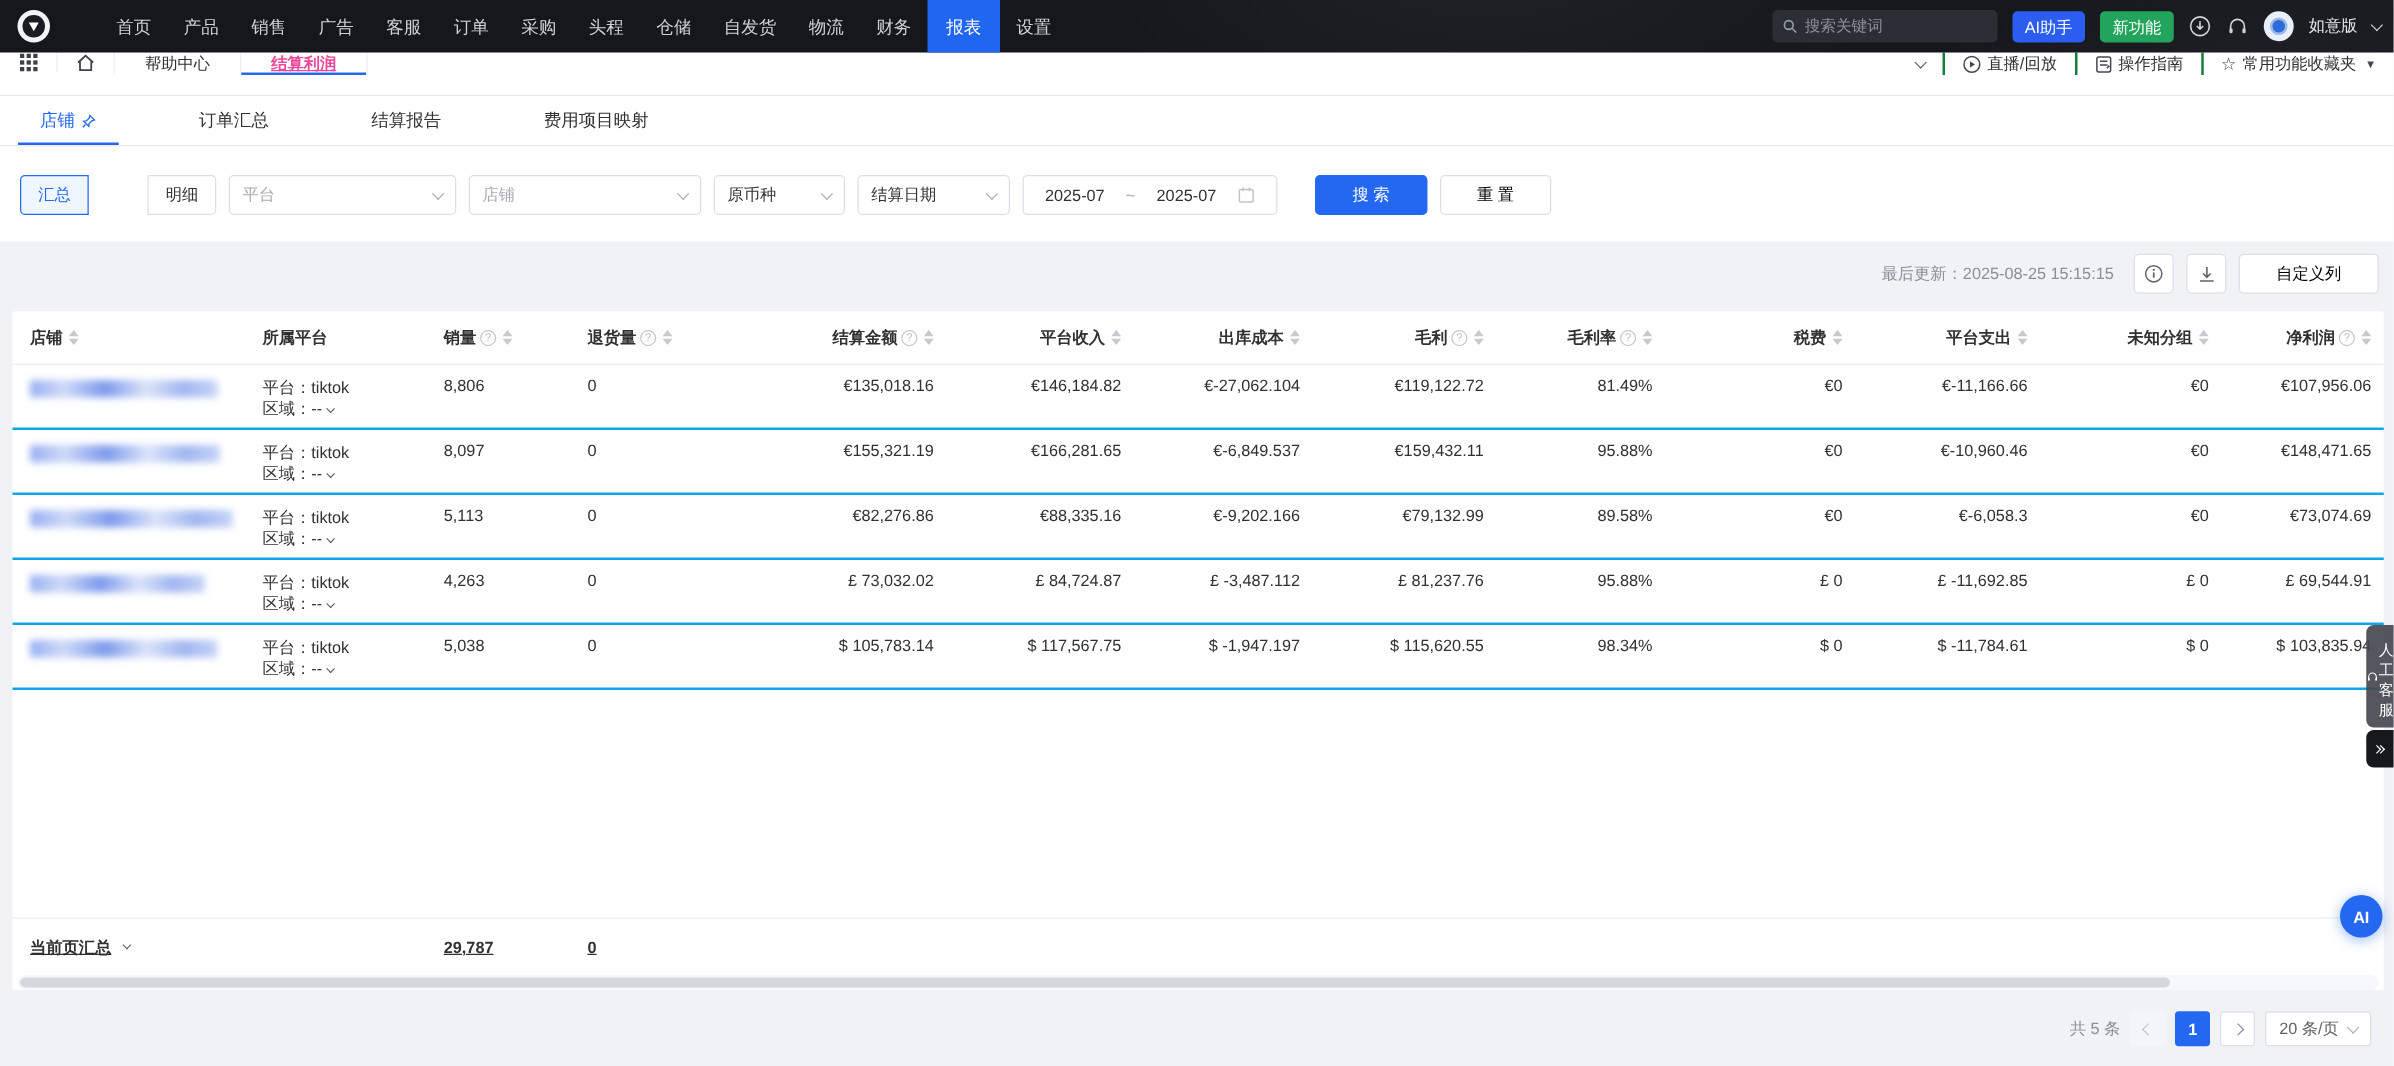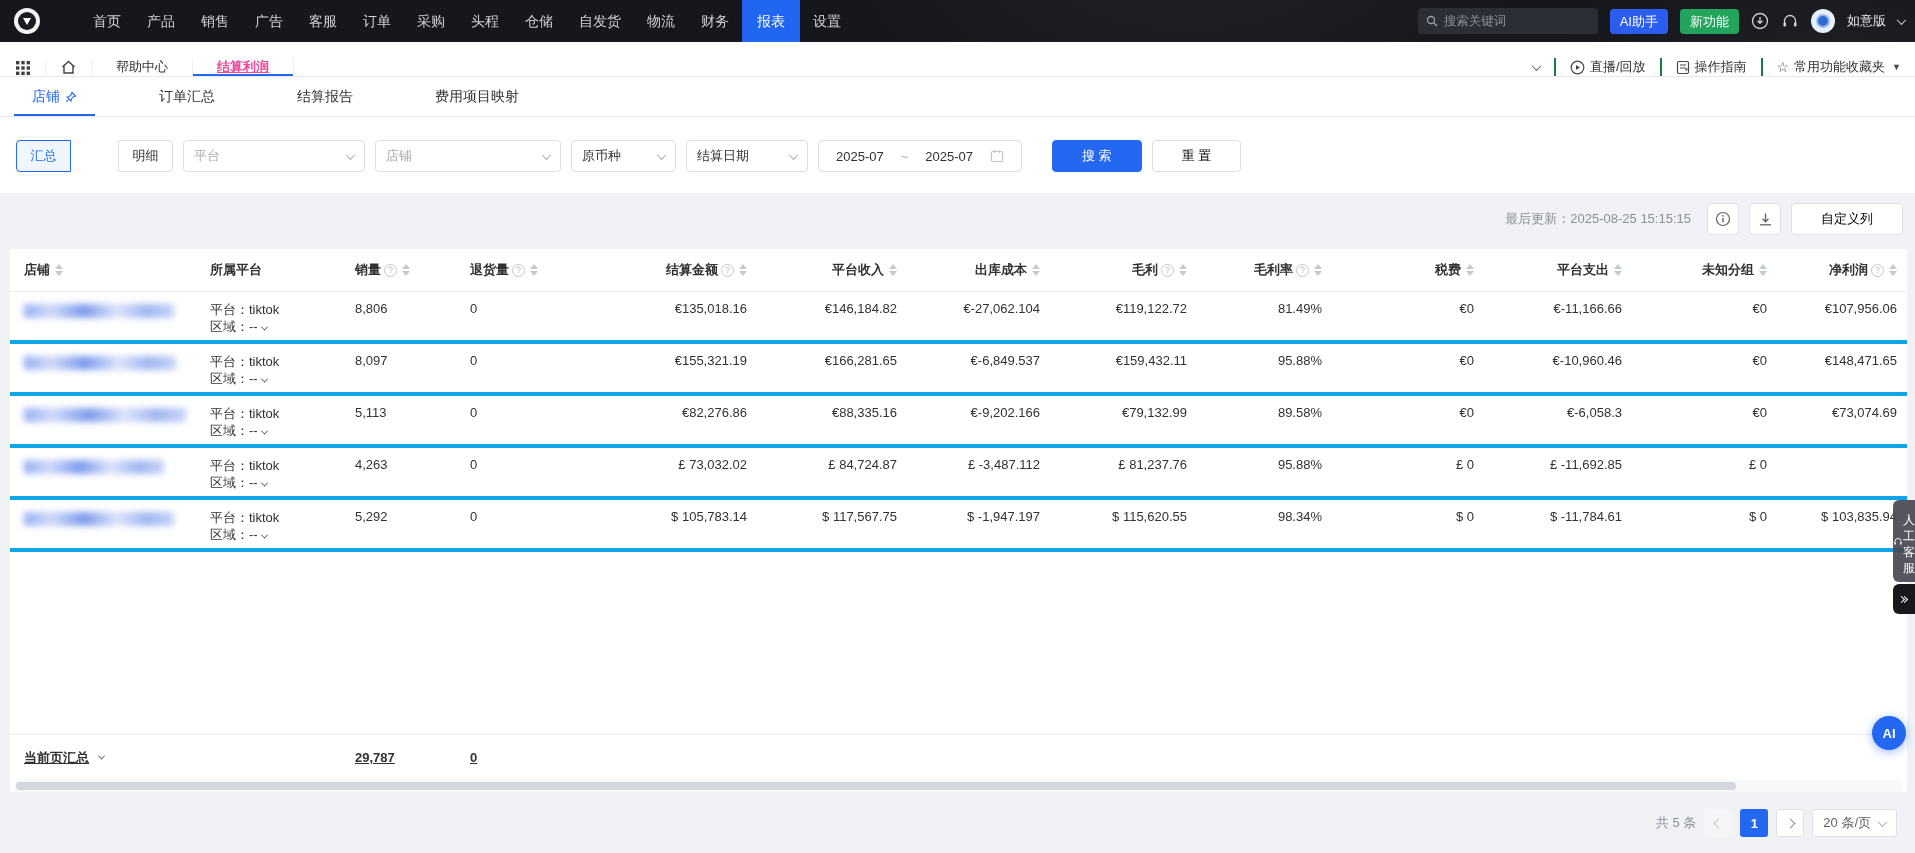--- a/index.html
+++ b/index.html
@@ -28,21 +28,21 @@
   .avatar { width:24px; height:24px; border-radius:50%; background:#e8f0fb; display:grid; place-items:center; }
   .avatar .dot { width:14px; height:14px; border-radius:50%; background:#2c6bd8; border:2px solid #9db9e8; }
   .version { color:#e3e5e9; font-size:13px; white-space:nowrap; }
 
   .chev { display:inline-block; width:7px; height:7px; border-right:1.4px solid #a8abb2; border-bottom:1.4px solid #a8abb2; transform:rotate(45deg) translate(-1px,-1px); }
   .chev.light { border-color:#cfd2d8; }
   .chev.dark { border-color:#606266; }
   .chev.sm { width:5px; height:5px; margin-left:4px; }
 
   
-  .tabstrip { height:35px; background:#fff; border-bottom:1px solid #e6e8eb; display:flex; align-items:flex-end; font-size:13px; }
+  .tabstrip { height:35px; background:#fff; border-bottom:1px solid #e6e8eb; display:flex; align-items:flex-start; font-size:13px; }
   .strip-btn { width:46px; display:grid; place-items:center; border-right:1px solid #eef0f2; cursor:pointer; }
   .tab { display:flex; align-items:center; padding:0 24px; border-right:1px solid #eef0f2; color:#303133; cursor:pointer; white-space:nowrap; }
   .tab.active { color:#ec4899; font-weight:bold; box-shadow:inset 0 -2px 0 #2468f2;text-decoration:underline; }
   .strip-right { margin-left:auto; display:flex; align-items:center; }
   .strip-link { display:flex; align-items:center; gap:5px; padding:0 14px; height:100%; border-left:2px solid #15803d; color:#303133; cursor:pointer; white-space:nowrap; }
   .collapse-chev { display:grid; place-items:center; padding:0 14px; cursor:pointer; }
   .star-glyph { font-size:14px; color:#45474d; }
   .caret-dn-glyph { font-size:9px; color:#45474d; margin-left:2px; }
 
   
@@ -77,21 +77,21 @@
   
   .card { background:#fff; margin:14px 8px 0 10px; position:relative; border-radius:2px; }
   .grid { display:grid; grid-template-columns:190px 145px 115px 115px 180px 150px 143px 147px 135px 152px 148px 145px 130px; }
   .thead { height:43px; align-items:center; border-bottom:1px solid #ebedf0; font-size:13px; font-weight:bold; color:#303133; }
   .th { display:flex; align-items:center; gap:3px; padding:0 10px; cursor:pointer; white-space:nowrap; }
   .th.r { justify-content:flex-end; padding-right:8px; }
   .sorts { display:inline-flex; flex-direction:column; gap:2px; margin-left:2px; }
   .car-up { width:0; height:0; border-left:4px solid transparent; border-right:4px solid transparent; border-bottom:5px solid #c5c9d1; }
   .car-dn { width:0; height:0; border-left:4px solid transparent; border-right:4px solid transparent; border-top:5px solid #c5c9d1; }
   .help { width:13px; height:13px; border:1px solid #c3c7cf; border-radius:50%; color:#b7bcc5; font-size:9px; font-weight:normal; display:inline-grid; place-items:center; line-height:1; }
-  .trow { height:52px; border-bottom:4px solid #0ea5e9; font-size:13px; color:#303133; }
+  .trow { height:52px; border-bottom:2px solid #0ea5e9; font-size:13px; color:#303133; }
   .td { padding:9px 10px 0; white-space:nowrap; }
   .td.r { text-align:right; padding-right:8px; }
   .pl { line-height:17px; white-space:nowrap; }
   .blur { height:14px; margin:3px 0 0 4px; border-radius:2px; opacity:.8; filter:blur(3px);
     background:linear-gradient(90deg,#7e9bf0 0,#c3d0f7 18%,#5d82e8 40%,#d3dcf8 62%,#89a4ee 82%,#b9c9f5 100%); }
   .trow:nth-of-type(1) .blur { width:150px; }
   .trow:nth-of-type(2) .blur { width:152px; }
   .trow:nth-of-type(3) .blur { width:162px; }
   .trow:nth-of-type(4) .blur { width:140px; }
   .trow:nth-of-type(5) .blur { width:150px; }
@@ -466,31 +466,32 @@
       <div class="td">4,263</div>
       <div class="td">0</div>
       <div class="td r">£ 73,032.02</div>
       <div class="td r">£ 84,724.87</div>
       <div class="td r">£ -3,487.112</div>
       <div class="td r">£ 81,237.76</div>
       <div class="td r">95.88%</div>
       <div class="td r">£ 0</div>
       <div class="td r">£ -11,692.85</div>
       <div class="td r">£ 0</div>
+      <div class="td r">£ 69,544.91</div>
     </div>
 
     <div class="grid trow">
       <div class="td">
           <div class="blur"></div>
         </div>
       <div class="td">
         <div class="pl"><span>平台：</span><span>tiktok</span></div>
         <div class="pl"><span>区域：</span><span>--</span><span class="chev dark sm"></span></div>
       </div>
-      <div class="td">5,292</div>
+      <div class="td">5,038</div>
       <div class="td">0</div>
       <div class="td r">$ 105,783.14</div>
       <div class="td r">$ 117,567.75</div>
       <div class="td r">$ -1,947.197</div>
       <div class="td r">$ 115,620.55</div>
       <div class="td r">98.34%</div>
       <div class="td r">$ 0</div>
       <div class="td r">$ -11,784.61</div>
       <div class="td r">$ 0</div>
       <div class="td r">$ 103,835.94</div>

